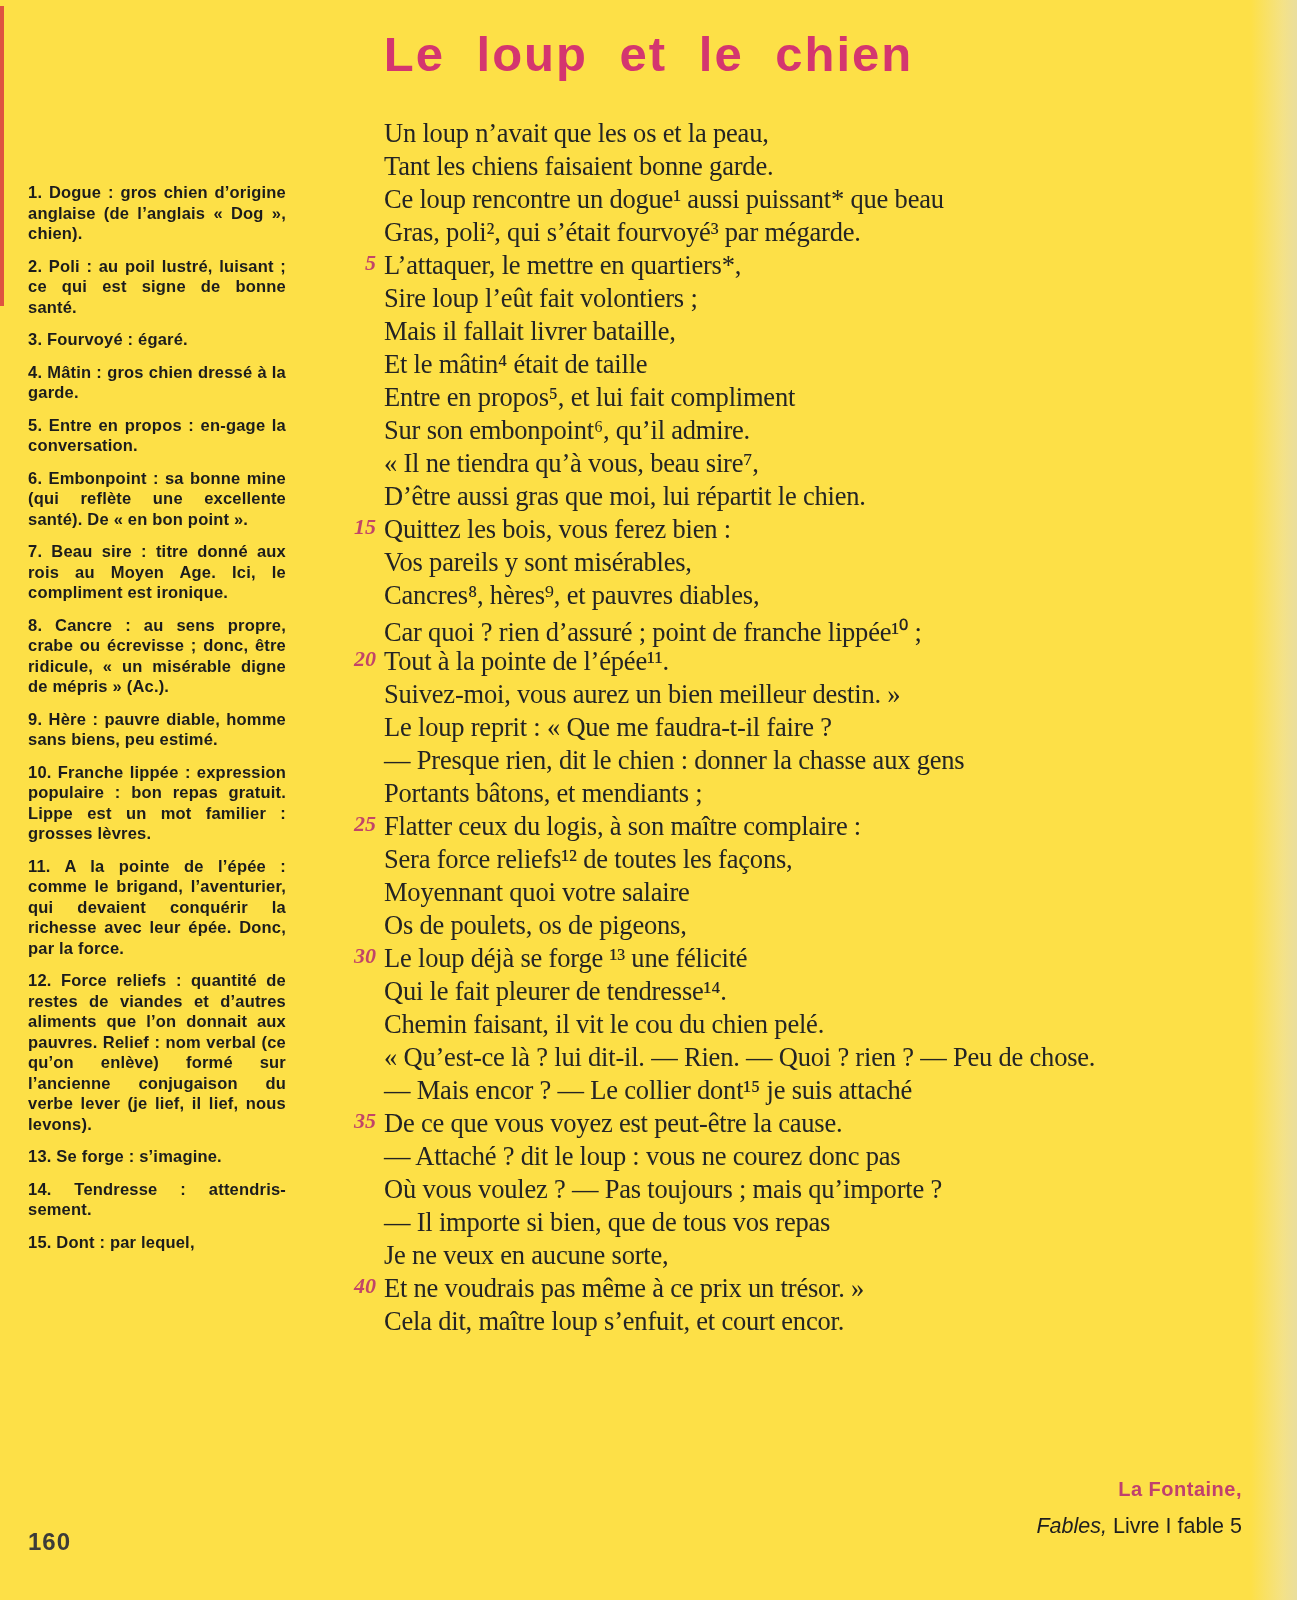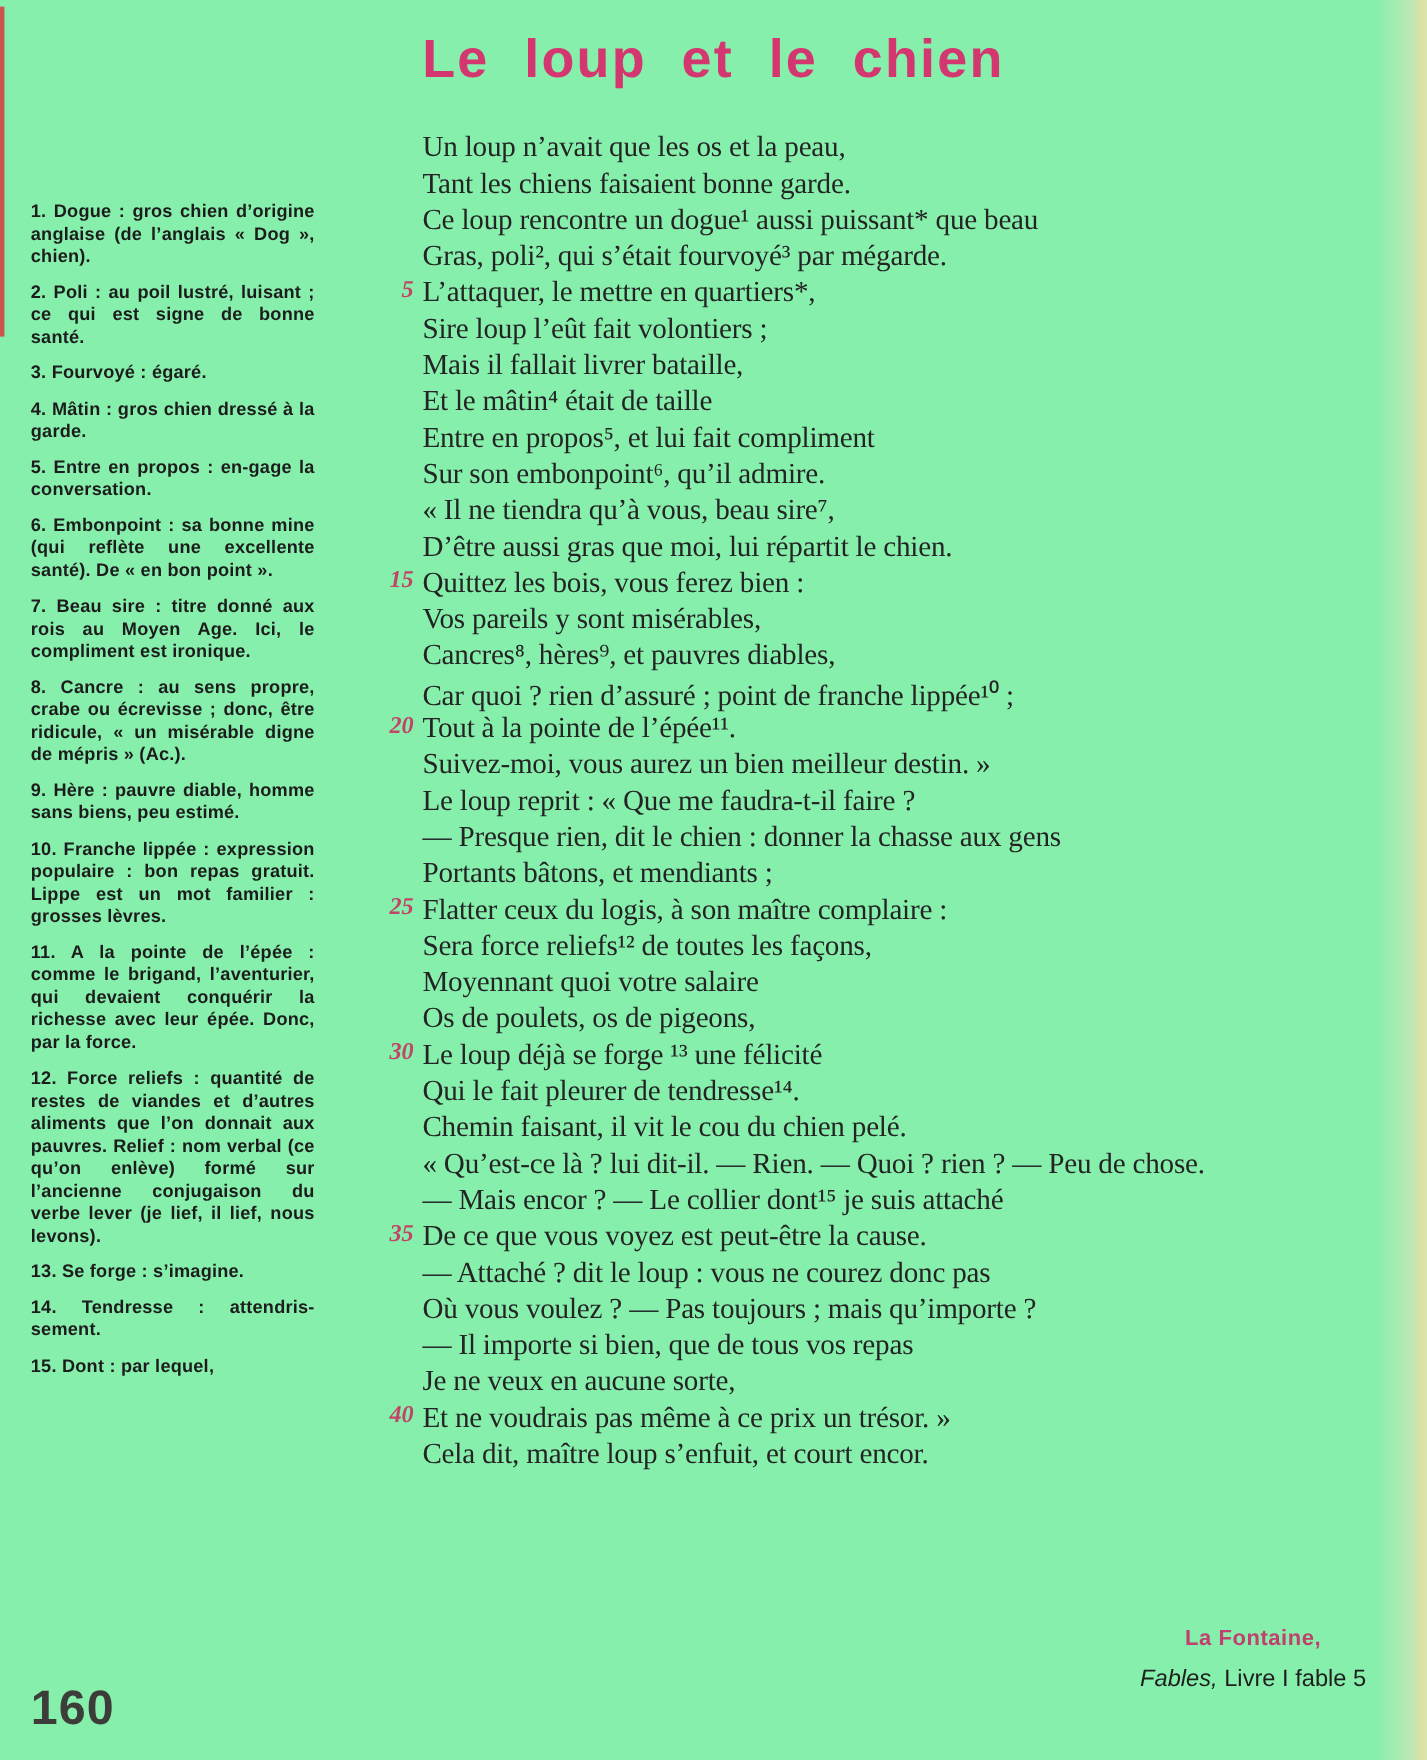--- a/index.html
+++ b/index.html
@@ -1,18 +1,18 @@
 <!DOCTYPE html>
 <html><head>
 <meta charset="utf-8">
 <style>
   html,body{margin:0;padding:0;}
   body{width:1297px;height:1600px;overflow:hidden;
        font-family:"Liberation Sans",sans-serif;}
-  .page{position:relative;width:1297px;height:1600px;background:#86efac;}
+  .page{position:relative;width:1297px;height:1600px;background:#fde047;}
 
   
   .edge-mark-red{position:absolute;left:0;top:6px;width:4px;height:300px;
        background:#d93a3f;opacity:.85;}
   .edge-band-right{position:absolute;right:0;top:0;width:46px;height:1600px;
        background:linear-gradient(to right, rgba(236,227,189,0) 0%,
                   rgba(236,227,189,.55) 70%, #eade9d 100%);pointer-events:none;}
 
   
   .title{position:absolute;top:26px;left:0;width:1297px;margin:0;
@@ -25,28 +25,28 @@
        text-align:justify;letter-spacing:.2px;margin:0 0 12px 0;}
 
   
   .poem{position:absolute;left:344px;top:118px;width:900px;}
   .poem-line{display:flex;align-items:flex-start;height:33px;white-space:nowrap;font-family:Liberation Serif, serif;}
   .line-num{flex:0 0 32px;text-align:right;margin-right:8px;
        font-style:italic;font-weight:700;font-size:22px;color:#c24568;}
   .line-text{font-size:26.5px;color:#242424;letter-spacing:-0.2px;}
 
   
-  .attribution{position:absolute;right:55px;top:1478px;text-align:center;}
+  .attribution{position:absolute;right:55px;top:1478px;text-align:right;}
   .attribution .author{font-size:20px;font-weight:700;color:#c0406e;
        letter-spacing:.5px;}
   .attribution .work-line{font-size:21.5px;color:#1e1e1e;margin-top:13px;}
   .attribution .work-italic{font-style:italic;}
 
   
-  .page-number{position:absolute;left:28px;top:1528px;font-size:44px;
+  .page-number{position:absolute;left:28px;top:1528px;font-size:24px;
        font-weight:700;color:#3c3c38;letter-spacing:1px;}
 </style>
 </head>
 <body>
 
 <div class="page">
 
   <div class="edge-mark-red"></div>
 
   <h1 class="title">Le loup et le chien</h1>

